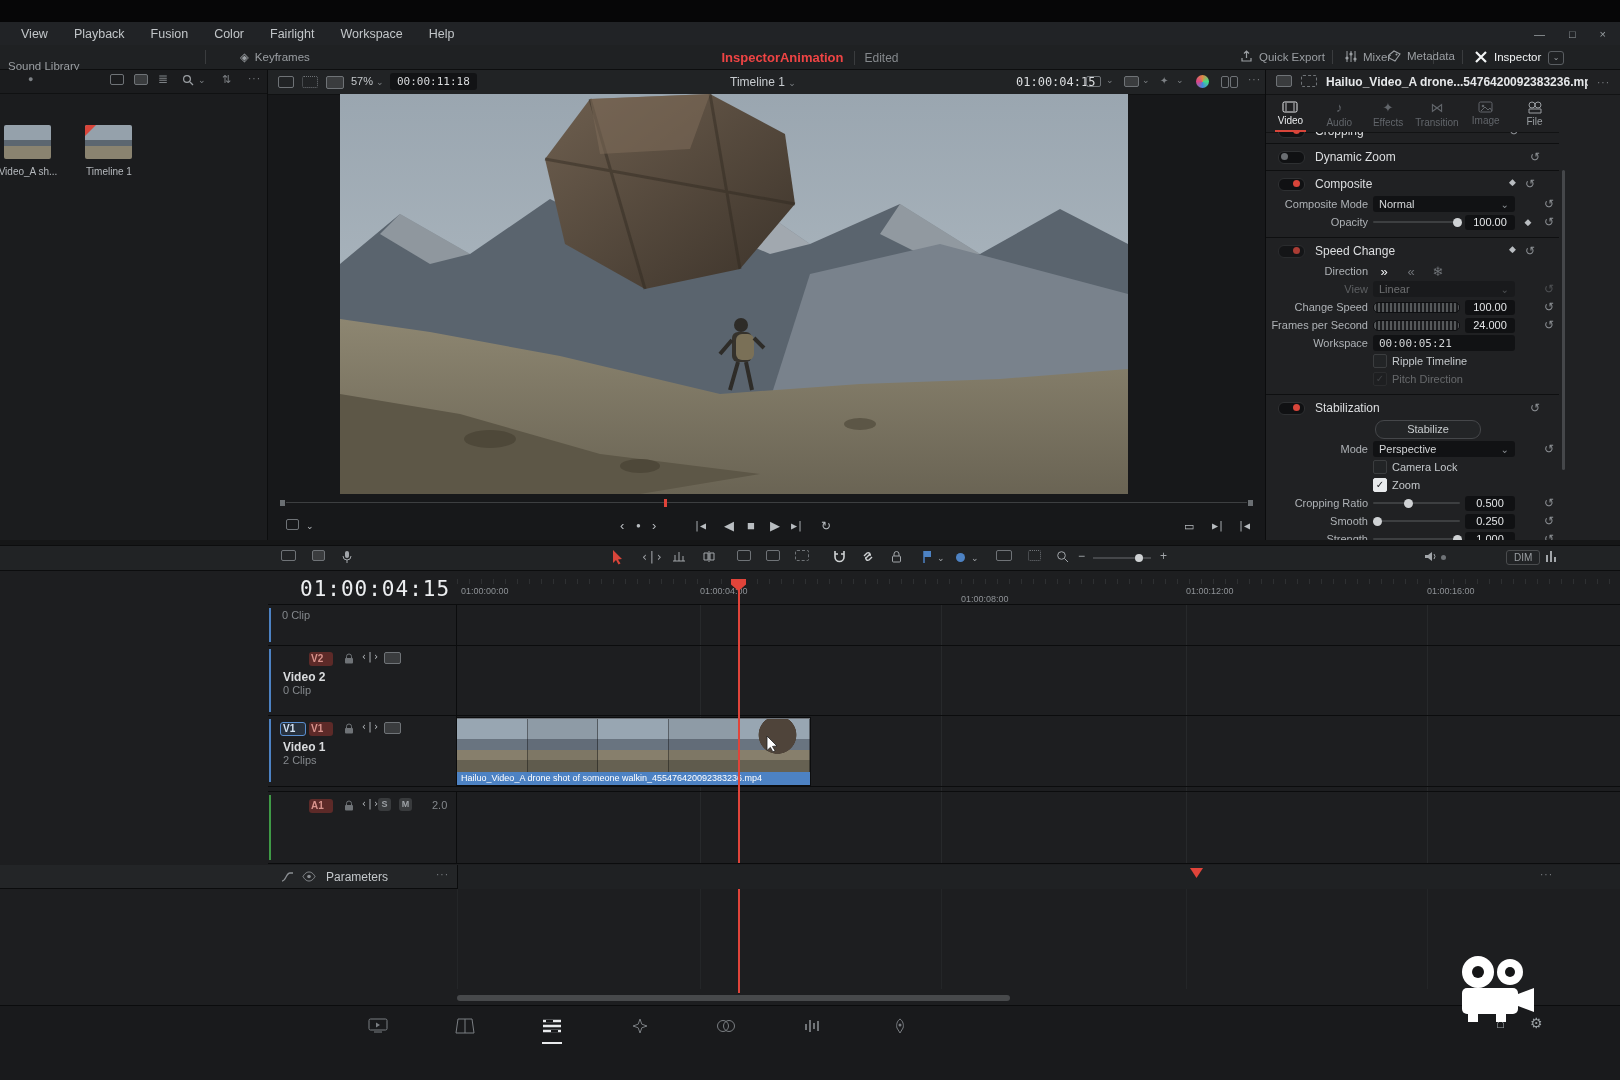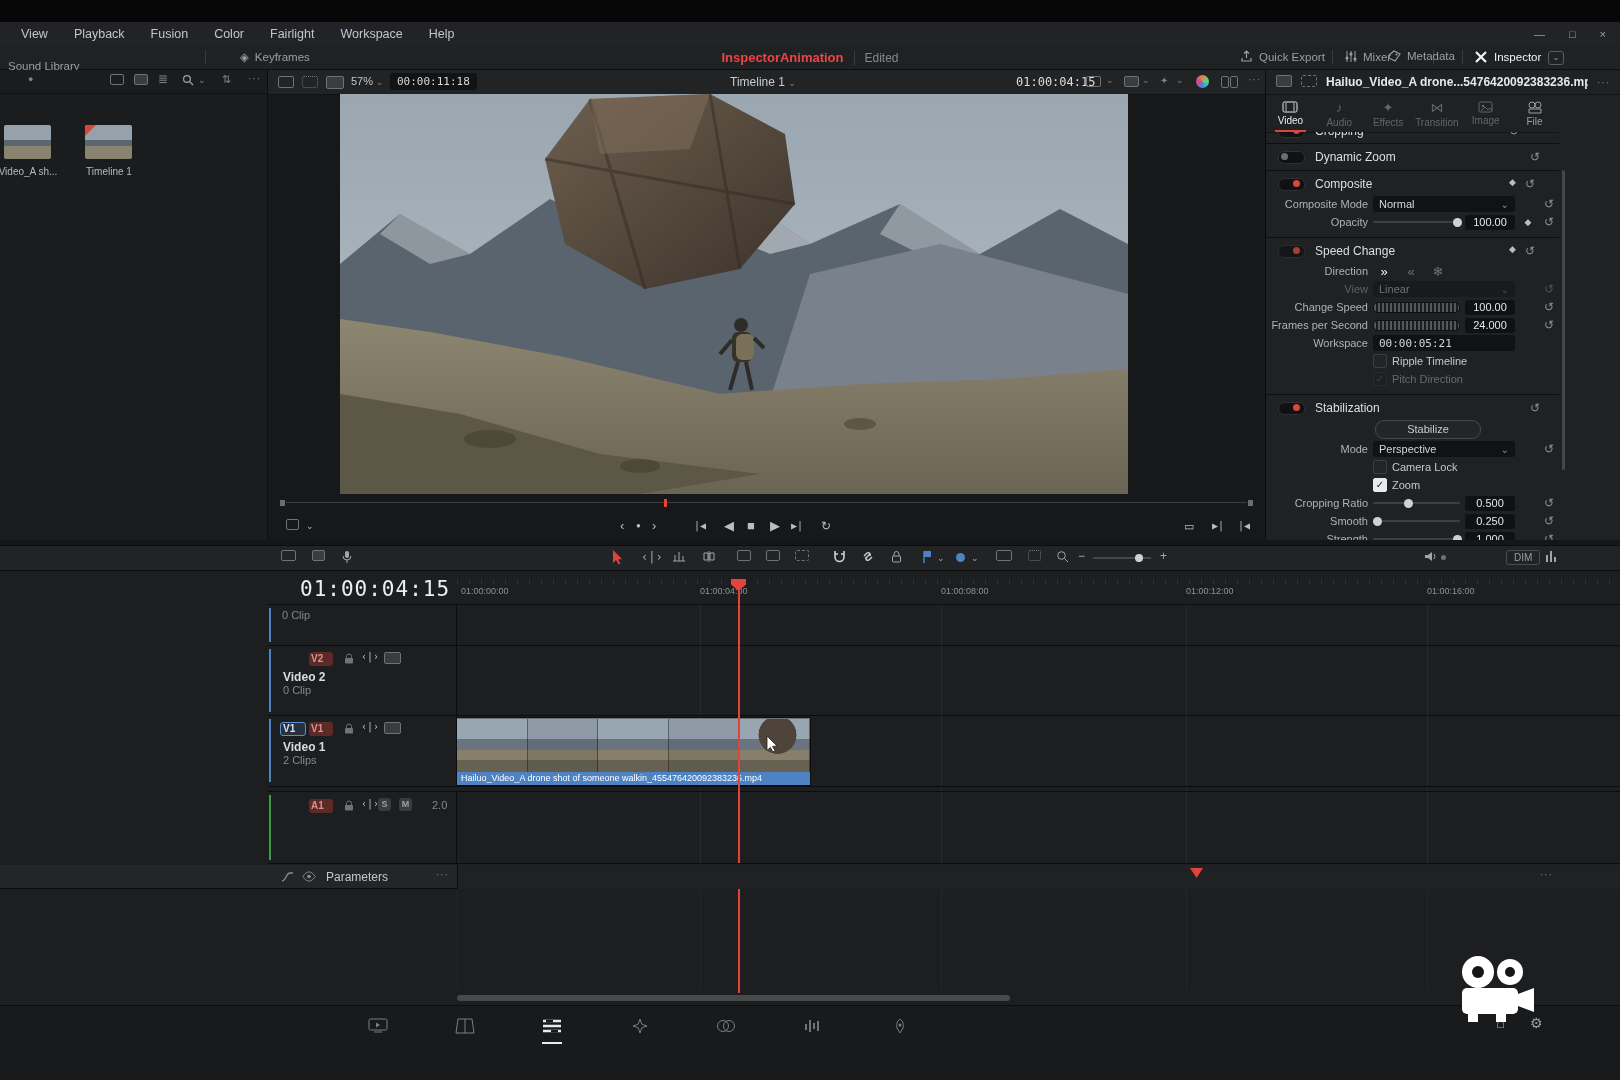--- a/index.html
+++ b/index.html
@@ -652,21 +652,21 @@
         <path d="M2 12V5M6 12V1M10 12V7" stroke="#a2a6aa" stroke-width="2"></path>
       </svg>
   </div>
 
   <div class="timeline">
     <span class="tl-big-tc mono">01:00:04:15</span>
 
     <div class="ruler">
       <span class="rlabel" style="left:4px;">01:00:00:00</span>
       <span class="rlabel" style="left:243px;">01:00:04:00</span>
-      <span class="rlabel" style="left:484px;">01:00:08:00</span>
+      <span class="rlabel" style="left:504px;margin-top:8px;">01:00:08:00</span>
       <span class="rlabel" style="left:729px;">01:00:12:00</span>
       <span class="rlabel" style="left:970px;">01:00:16:00</span>
     </div>
 
     <div class="gline" style="left:700px;"></div>
     <div class="gline" style="left:941px;"></div>
     <div class="gline" style="left:1186px;"></div>
     <div class="gline" style="left:1427px;"></div>
 
     <div class="hsep" style="top:33px;"></div>

